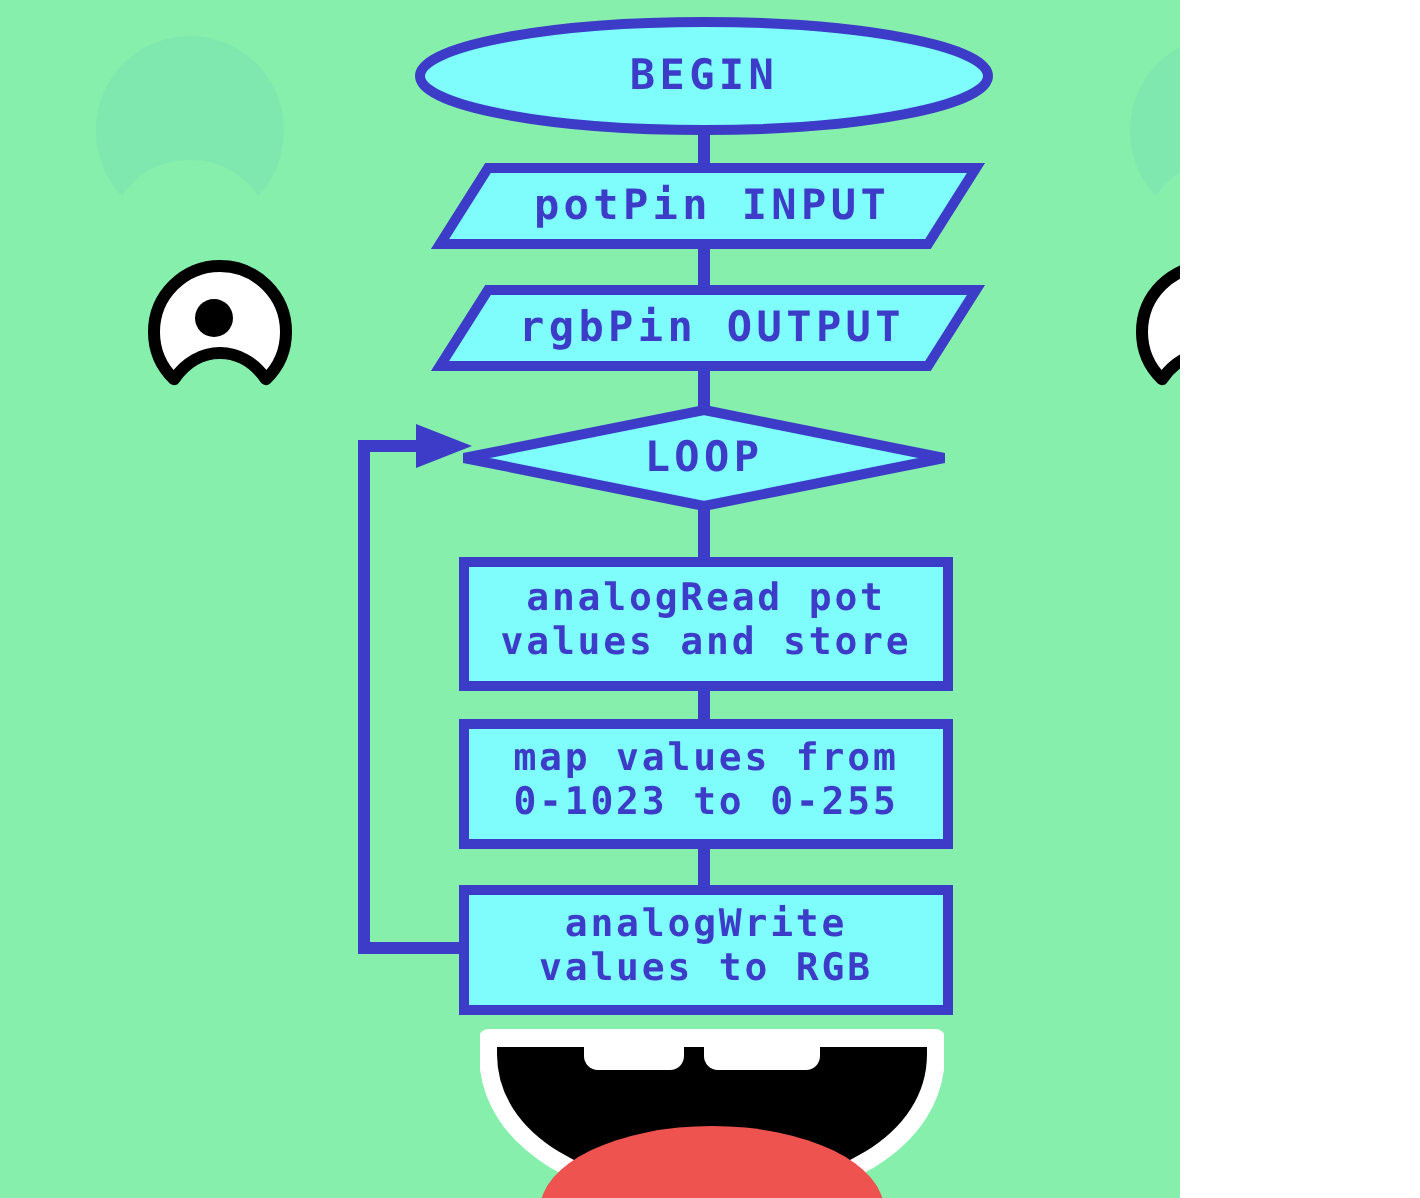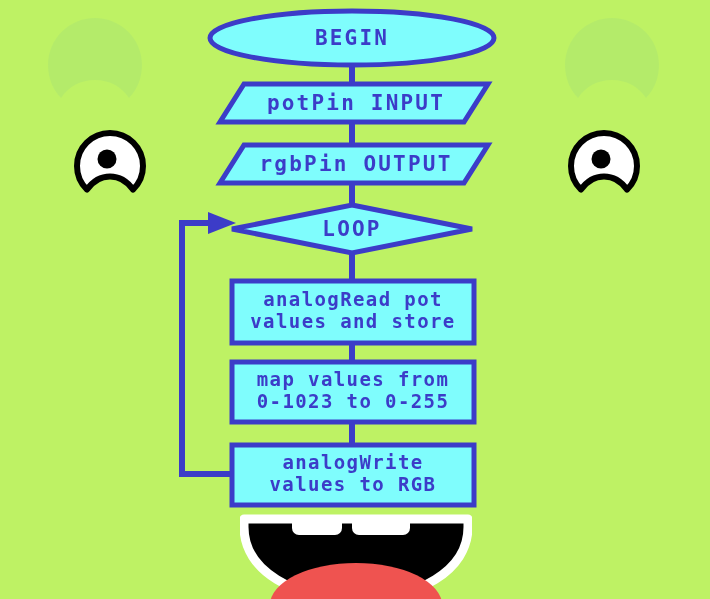--- a/index.html
+++ b/index.html
@@ -2,23 +2,23 @@
 <html><head>
 <meta charset="utf-8">
 <style>
   html, body {
     margin: 0;
     padding: 0;
     background: #ffffff;
   }
   #stage {
     position: relative;
-    width: 710px;
+    width: 590px;
     height: 599px;
-    background: #bef264;
+    background: #86efac;
     overflow: hidden;
     font-family: "DejaVu Sans Mono", "Liberation Mono", monospace;
   }
 
   
   .watermark {
     position: absolute;
     width: 100px;
     height: 95px;
     opacity: 0.055;

